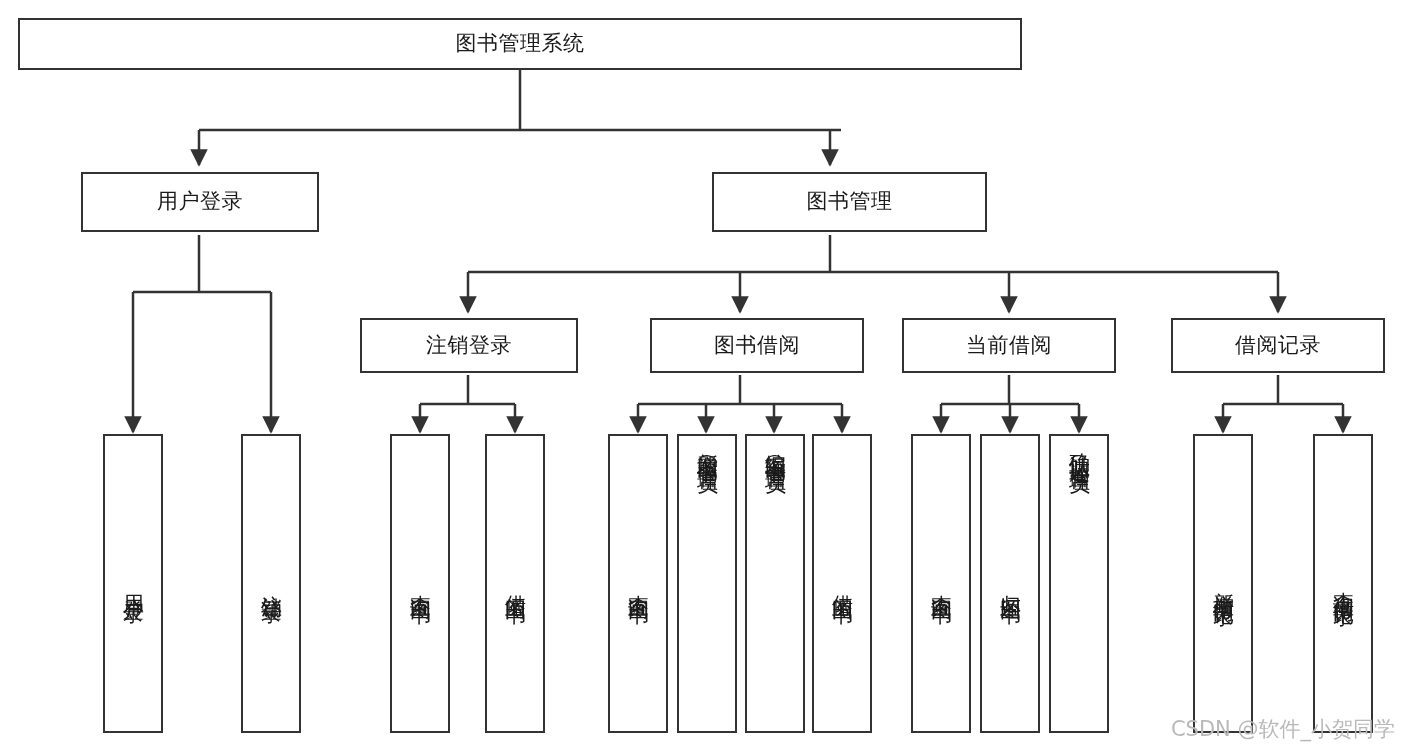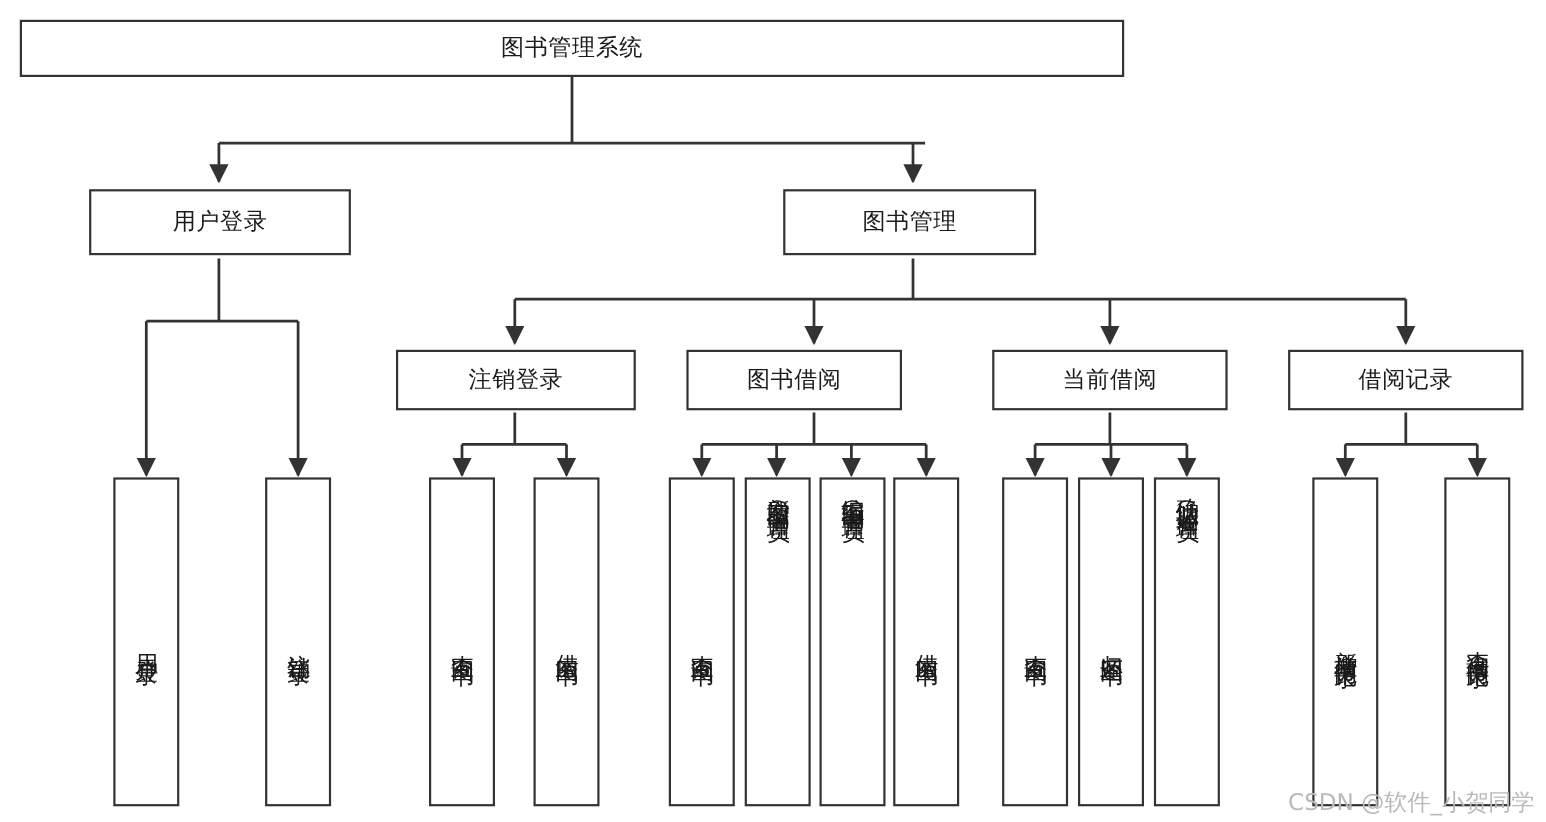--- a/index.html
+++ b/index.html
@@ -123,29 +123,29 @@
   </svg>
 
   <div class="node" style="left:18px; top:18px; width:1004px; height:52px;">
     <span class="node-label">图书管理系统</span>
   </div>
 
   <div class="node" style="left:81px; top:172px; width:238px; height:60px;">
     <span class="node-label">用户登录</span>
   </div>
 
-  <div class="node" style="left:712px; top:172px; width:230px; height:60px;">
+  <div class="node" style="left:712px; top:172px; width:275px; height:60px;">
     <span class="node-label">图书管理</span>
   </div>
 
   <div class="node" style="left:360px; top:318px; width:218px; height:55px;">
     <span class="node-label">注销登录</span>
   </div>
 
-  <div class="node" style="left:624px; top:318px; width:196px; height:55px;">
+  <div class="node" style="left:650px; top:318px; width:214px; height:55px;">
     <span class="node-label">图书借阅</span>
   </div>
 
   <div class="node" style="left:902px; top:318px; width:214px; height:55px;">
     <span class="node-label">当前借阅</span>
   </div>
 
   <div class="node" style="left:1171px; top:318px; width:214px; height:55px;">
     <span class="node-label">借阅记录</span>
   </div>

